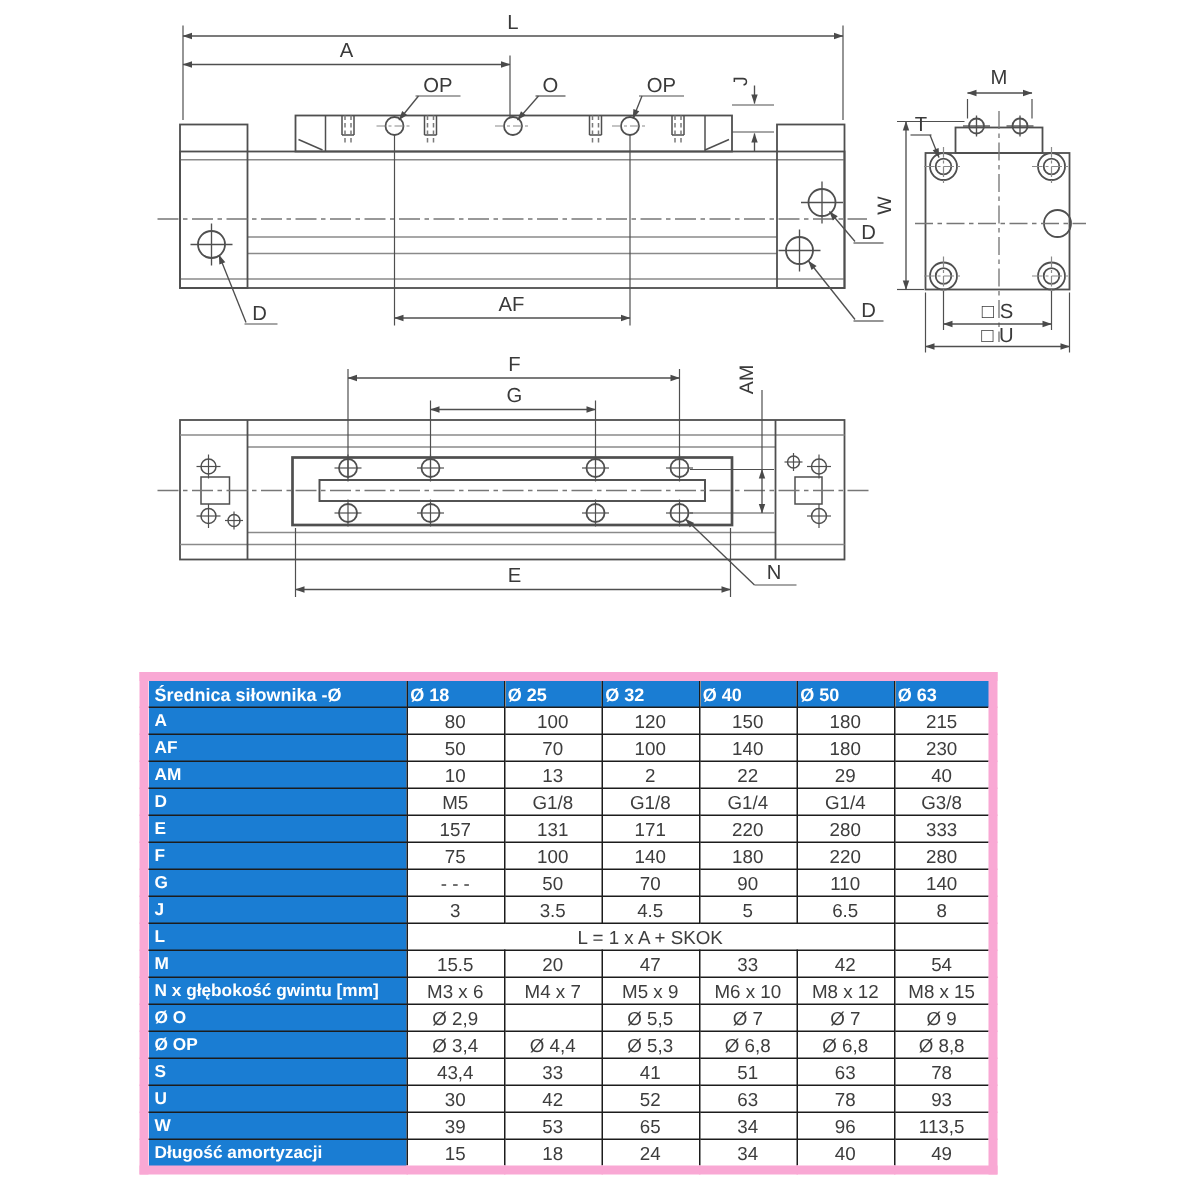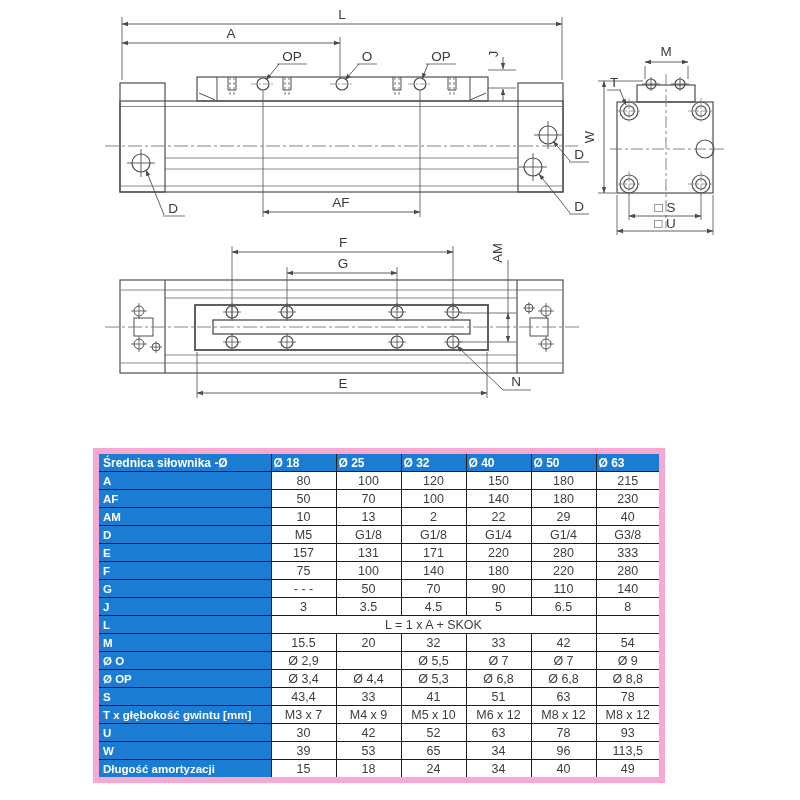--- a/index.html
+++ b/index.html
@@ -400,24 +400,33 @@
           </tr>
           <tr>
             <td class="lbl">L</td>
             <td class="val" colspan="5">L = 1 x A + SKOK</td>
             <td class="val"></td>
           </tr>
           <tr>
             <td class="lbl">M</td>
             <td class="val">15.5</td>
             <td class="val">20</td>
-            <td class="val">32</td>
+            <td class="val">47</td>
             <td class="val">33</td>
             <td class="val">42</td>
             <td class="val">54</td>
+          </tr>
+          <tr>
+            <td class="lbl">N x głębokość gwintu [mm]</td>
+            <td class="val">M3 x 6</td>
+            <td class="val">M4 x 7</td>
+            <td class="val">M5 x 9</td>
+            <td class="val">M6 x 10</td>
+            <td class="val">M8 x 12</td>
+            <td class="val">M8 x 15</td>
           </tr>
           <tr>
             <td class="lbl">Ø O</td>
             <td class="val">Ø 2,9</td>
             <td class="val"></td>
             <td class="val">Ø 5,5</td>
             <td class="val">Ø 7</td>
             <td class="val">Ø 7</td>
             <td class="val">Ø 9</td>
           </tr>
@@ -433,29 +442,20 @@
           <tr>
             <td class="lbl">S</td>
             <td class="val">43,4</td>
             <td class="val">33</td>
             <td class="val">41</td>
             <td class="val">51</td>
             <td class="val">63</td>
             <td class="val">78</td>
           </tr>
           <tr>
-            <td class="lbl">T x głębokość gwintu [mm]</td>
-            <td class="val">M3 x 7</td>
-            <td class="val">M4 x 9</td>
-            <td class="val">M5 x 10</td>
-            <td class="val">M6 x 12</td>
-            <td class="val">M8 x 12</td>
-            <td class="val">M8 x 12</td>
-          </tr>
-          <tr>
             <td class="lbl">U</td>
             <td class="val">30</td>
             <td class="val">42</td>
             <td class="val">52</td>
             <td class="val">63</td>
             <td class="val">78</td>
             <td class="val">93</td>
           </tr>
           <tr>
             <td class="lbl">W</td>

